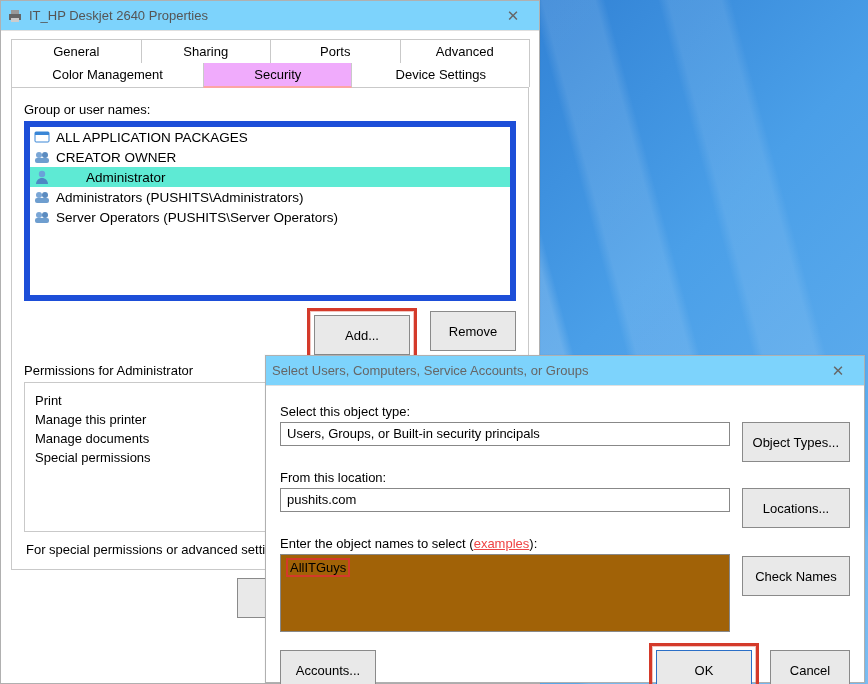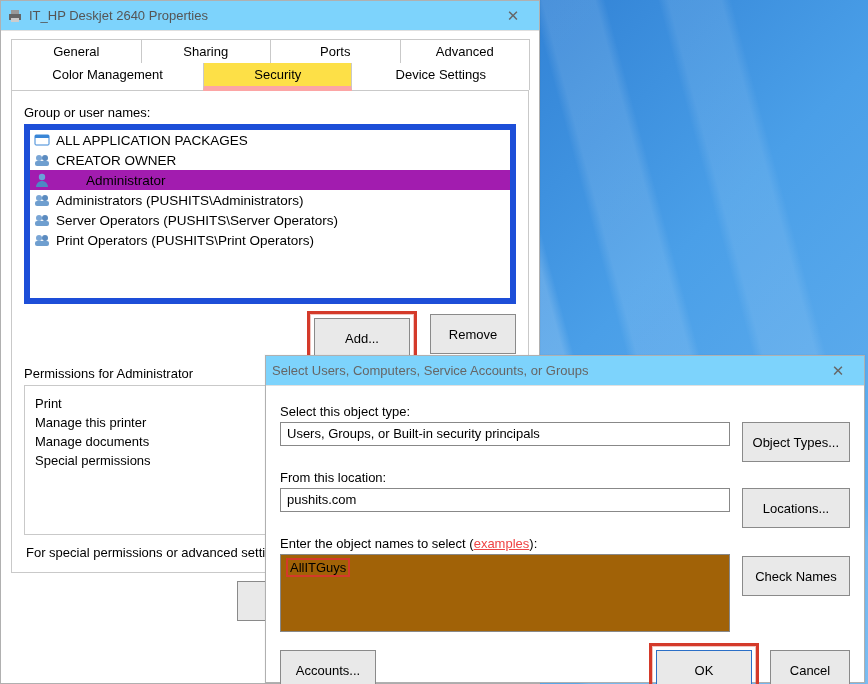--- a/index.html
+++ b/index.html
@@ -77,22 +77,22 @@
     background: #fff;
     text-align: center;
     padding: 4px 8px;
     font-size: 13px;
     position: relative;
     margin-right: -1px;
     cursor:default;
   }
   .tabrow.row2 .tab { border-top: none; }
   .tab.active {
-    background: #fde047;
-    border-bottom: 5px solid #fca5a5;
+    background: #f0abfc;
+    border-bottom: 2px solid #fca5a5;
     z-index: 2;
     margin-bottom: -1px;
   }
   .panel {
     border: 1px solid #c9c9c9;
     border-top: none;
     padding: 10px 12px 12px 12px;
   }
   .label { margin: 4px 0 4px 0; }
   .listbox {
@@ -100,21 +100,21 @@
     height: 180px;
     background: #fff;
     overflow:hidden;
   }
   .li-row {
     display:flex; align-items:center; gap:6px;
     padding:2px 4px;
     font-size: 13.5px;
     cursor:default;
   }
-  .li-row.sel { background:#a21caf;gap:36px; }
+  .li-row.sel { background:#5eead4;gap:36px; }
   .ico { width:16px; height:16px; display:inline-flex; align-items:center; justify-content:center; }
   .ico svg { width:16px; height:16px; }
   .btnrow { display:flex; justify-content:flex-end; gap:16px; margin:10px 0 4px 0; }
   .btn {
     min-width: 86px;
     height: 40px;
     border: 1px solid #8a8a8a;
     background: #e9e9e9;
     font: inherit;
     padding: 2px 10px;
@@ -230,30 +230,20 @@
         <div class="li-row">
           <span class="ico">
               <svg viewBox="0 0 16 16">
                 <circle cx="5" cy="6" r="3" fill="#7aa6d6"></circle>
                 <circle cx="11" cy="6" r="3" fill="#5b8bc0"></circle>
                 <rect x="1" y="9" width="14" height="5" rx="2" fill="#6e9ecf"></rect>
               </svg>
             </span>
           <span>Server Operators (PUSHITS\Server Operators)</span>
         </div>
-        <div class="li-row">
-          <span class="ico">
-              <svg viewBox="0 0 16 16">
-                <circle cx="5" cy="6" r="3" fill="#7aa6d6"></circle>
-                <circle cx="11" cy="6" r="3" fill="#5b8bc0"></circle>
-                <rect x="1" y="9" width="14" height="5" rx="2" fill="#6e9ecf"></rect>
-              </svg>
-            </span>
-          <span>Print Operators (PUSHITS\Print Operators)</span>
-        </div>
       </div>
 
       <div class="btnrow">
         <span class="hl-red" style="display:inline-block; padding:4px;">
           <button class="btn" style="min-width:96px">Add...</button>
         </span>
         <button class="btn">Remove</button>
       </div>
 
       <div class="label">Permissions for Administrator</div>

